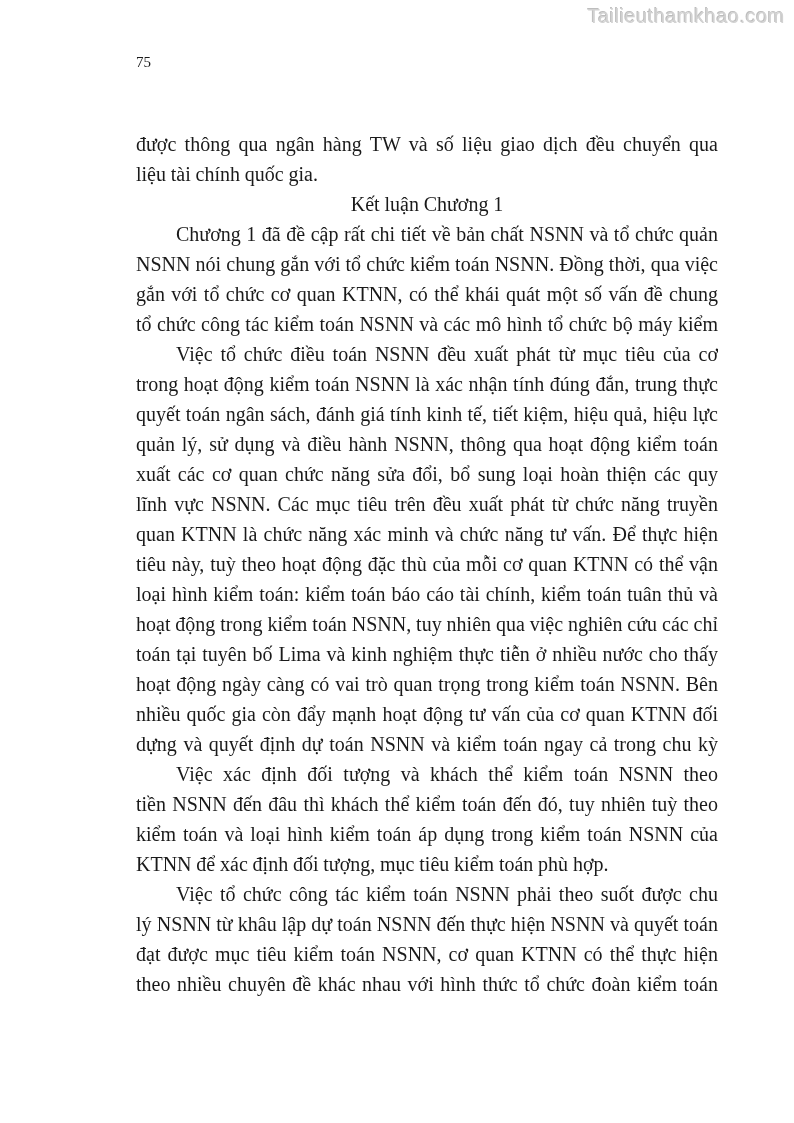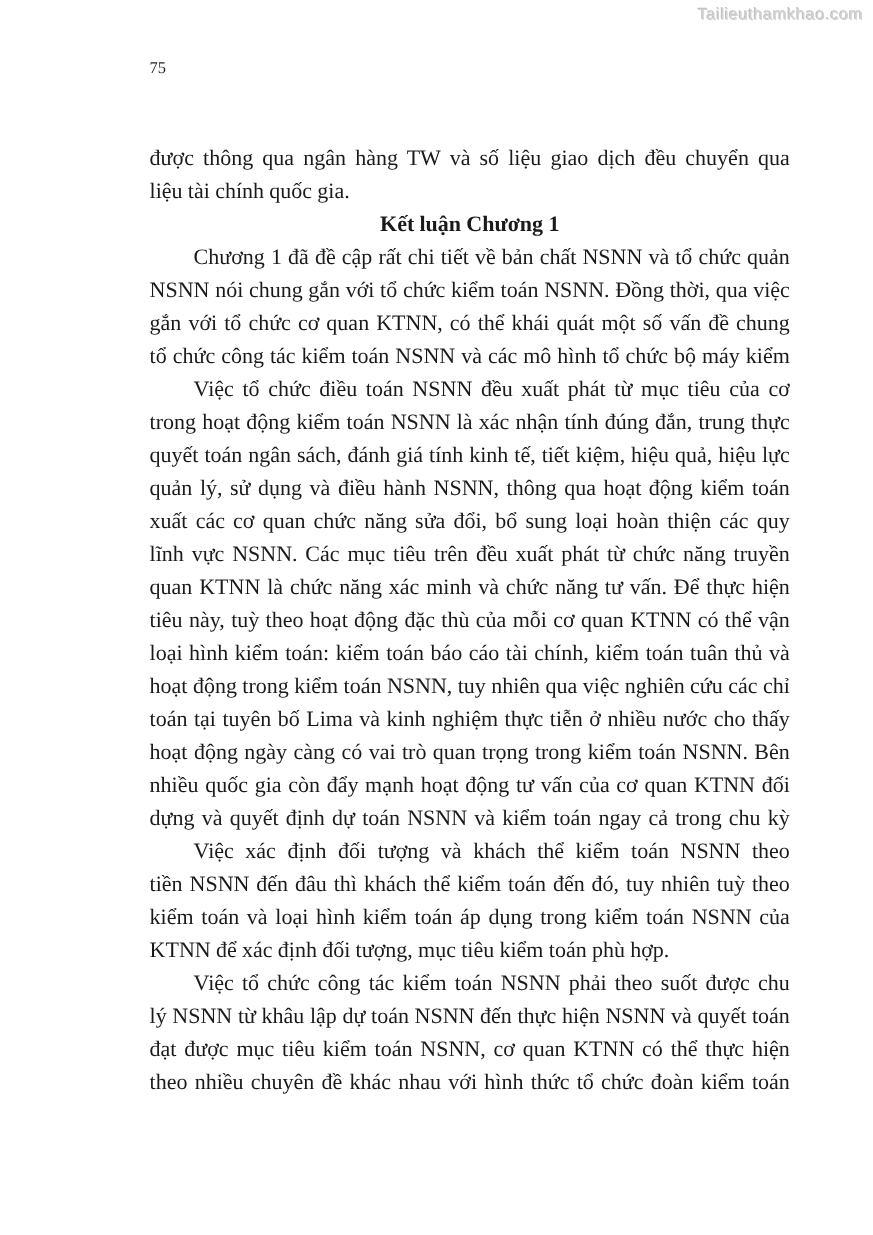--- a/index.html
+++ b/index.html
@@ -13,21 +13,21 @@
     position: relative;
     overflow: hidden;
     font-family: "Liberation Serif", "DejaVu Serif", serif;
     color: #1a1a1a;
   }
   .watermark {
     position: absolute;
     top: 5px;
     right: 9px;
     font-family: "Liberation Sans", "DejaVu Sans", sans-serif;
-    font-size: 15px;
+    font-size: 20px;
     letter-spacing: 0.5px;
     color: #d2d2d2;
     text-shadow: -1px -1px 0 #bdbdbd, 1px 1px 0 #ffffff;
   }
   .page-number {
     position: absolute;
     top: 54px;
     left: 136px;
     width: 582px;
     text-align: left;
@@ -47,21 +47,21 @@
     height: 30px;
     overflow: hidden;
     text-align: justify;
     text-align-last: justify;
   }
   .line.last { text-align-last: left; }
   .line.indent { text-indent: 40px; }
   .para.heading .line {
     text-align: right;
     text-align-last: center;
-    font-weight: 700;
+    font-weight: 400;
   }
 </style>
 </head>
 <body>
 
 <div class="watermark">Tailieuthamkhao.com</div>
 
 <div class="page-number">75</div>
 
 <div class="content" id="content">

